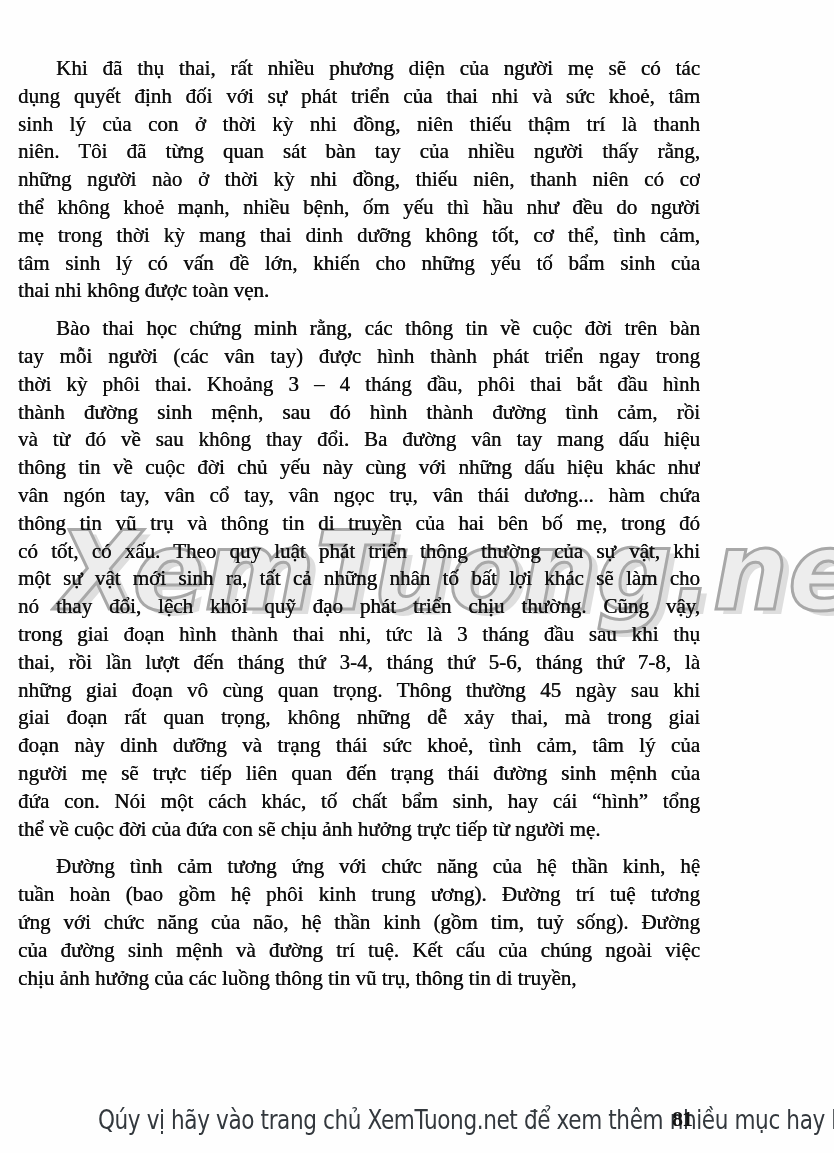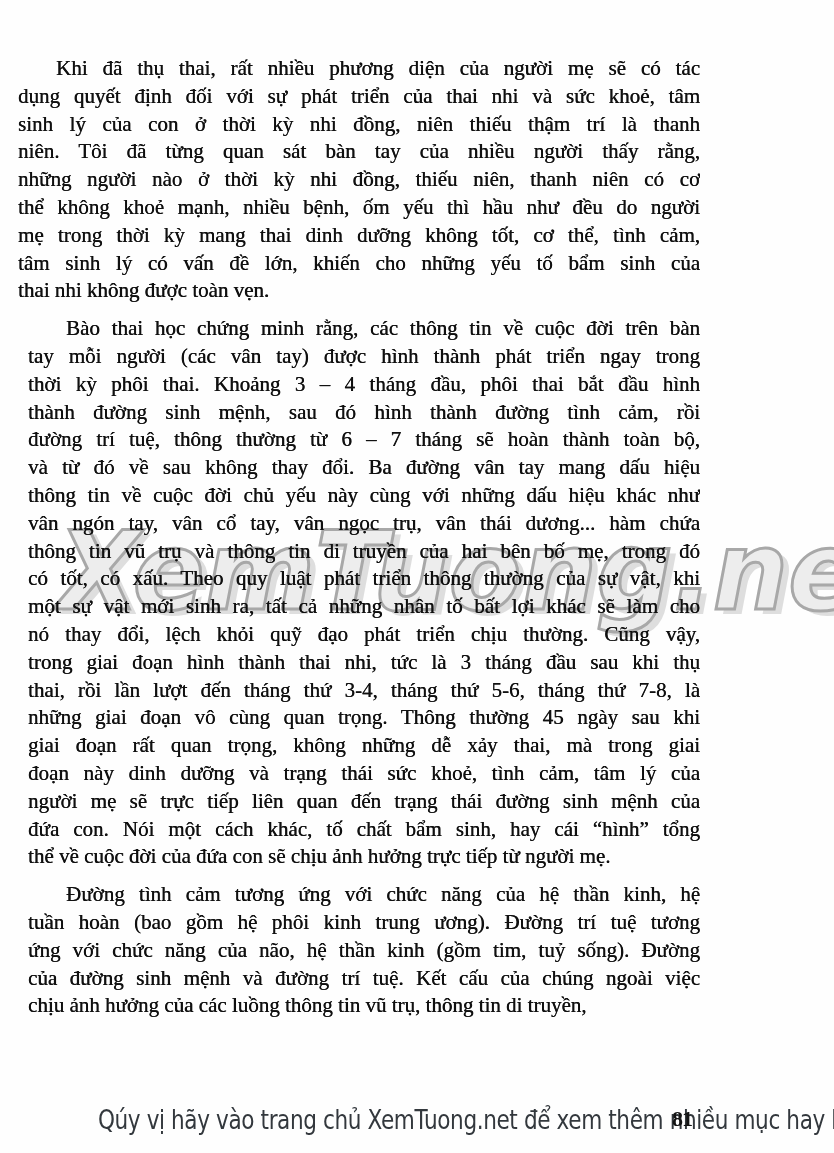--- a/index.html
+++ b/index.html
@@ -43,21 +43,21 @@
     z-index: 2;
     left: 18px;
     top: 55px;
     width: 682px;
     color: #101010;
     font-size: 21px;
     line-height: 27.8px;
     text-shadow: 0.35px 0 0 currentColor; 
   }
   .paragraph { margin: 0; }
-  .paragraph + .paragraph { margin-top: 10px; margin-left: 10px; }
+  .paragraph + .paragraph { margin-top: 10px; }
   .line {
     text-align: justify;
     text-align-last: justify;
     height: 27.8px;
     overflow: hidden;
     white-space: nowrap;
   }
   .line.first { text-indent: 38px; }
   .line.last  { text-align-last: left; }
 
@@ -116,21 +116,20 @@
         <div class="line">thể không khoẻ mạnh, nhiều bệnh, ốm yếu thì hầu như đều do người</div>
         <div class="line">mẹ trong thời kỳ mang thai dinh dưỡng không tốt, cơ thể, tình cảm,</div>
         <div class="line">tâm sinh lý có vấn đề lớn, khiến cho những yếu tố bẩm sinh của</div>
         <div class="line last">thai nhi không được toàn vẹn.</div>
       </div>
     <div class="paragraph">
         <div class="line first">Bào thai học chứng minh rằng, các thông tin về cuộc đời trên bàn</div>
         <div class="line">tay mỗi người (các vân tay) được hình thành phát triển ngay trong</div>
         <div class="line">thời kỳ phôi thai. Khoảng 3 – 4 tháng đầu, phôi thai bắt đầu hình</div>
         <div class="line">thành đường sinh mệnh, sau đó hình thành đường tình cảm, rồi</div>
-        <div class="line">đường trí tuệ, thông thường từ 6 – 7 tháng sẽ hoàn thành toàn bộ,</div>
         <div class="line">và từ đó về sau không thay đổi. Ba đường vân tay mang dấu hiệu</div>
         <div class="line">thông tin về cuộc đời chủ yếu này cùng với những dấu hiệu khác như</div>
         <div class="line">vân ngón tay, vân cổ tay, vân ngọc trụ, vân thái dương... hàm chứa</div>
         <div class="line">thông tin vũ trụ và thông tin di truyền của hai bên bố mẹ, trong đó</div>
         <div class="line">có tốt, có xấu. Theo quy luật phát triển thông thường của sự vật, khi</div>
         <div class="line">một sự vật mới sinh ra, tất cả những nhân tố bất lợi khác sẽ làm cho</div>
         <div class="line">nó thay đổi, lệch khỏi quỹ đạo phát triển chịu thường. Cũng vậy,</div>
         <div class="line">trong giai đoạn hình thành thai nhi, tức là 3 tháng đầu sau khi thụ</div>
         <div class="line">thai, rồi lần lượt đến tháng thứ 3-4, tháng thứ 5-6, tháng thứ 7-8, là</div>
         <div class="line">những giai đoạn vô cùng quan trọng. Thông thường 45 ngày sau khi</div>

